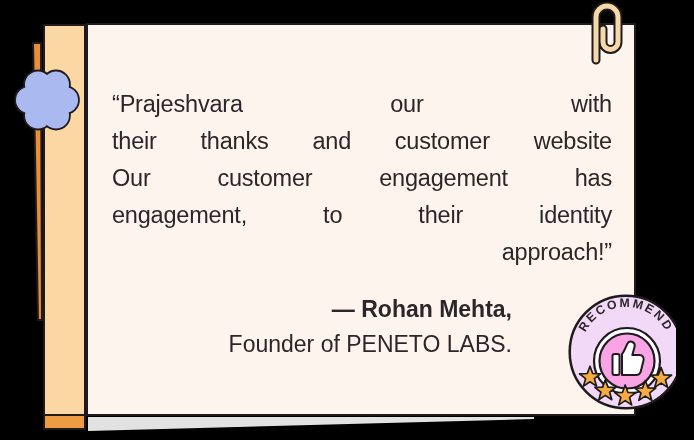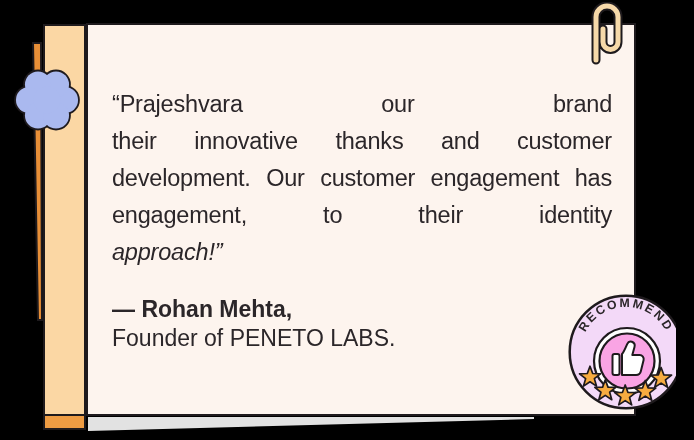--- a/index.html
+++ b/index.html
@@ -36,28 +36,28 @@
     clip-path:polygon(0 0,100% 0,100% 15%,0 100%);
   }
 
   
   .quote{
     position:absolute;left:24px;top:61px;width:500px;
     color:var(--text,#2b2629);
     font-size:23.5px;letter-spacing:-0.2px;
   }
   .quote-line{display:flex;justify-content:space-between;line-height:37px;white-space:pre;}
-  .quote-line.last{justify-content:flex-start;font-style:italic;}
+  .quote-line.last{justify-content:flex-end;}
 
   .attribution{
     position:absolute;left:24px;top:270px;width:400px;
-    text-align:left;color:var(--text,#2b2629);
+    text-align:right;color:var(--text,#2b2629);
   }
   .author{font-size:23px;font-weight:bold;line-height:29px;}
-  .author-title{font-size:23px;line-height:29px;}
+  .author-title{font-size:23px;line-height:29px;margin-top:6px;}
 
   
   .flower-svg{position:absolute;left:11px;top:64px;width:72px;height:72px;}
   .clip-svg{position:absolute;left:588px;top:2px;width:38px;height:66px;}
   .badge-svg{position:absolute;left:566px;top:292px;width:120px;height:120px;}
 
   .flower-stroke{fill:var(--flower,#aab9ef);stroke:var(--outline,#1e1a1d);stroke-width:4;}
   .flower-fill{fill:var(--flower,#aab9ef);}
   .clip-outline{fill:none;stroke:var(--outline,#1e1a1d);stroke-width:9;stroke-linecap:round;}
   .clip-wire{fill:none;stroke:var(--paperclip,#f6d9a9);stroke-width:5;stroke-linecap:round;}
@@ -80,23 +80,23 @@
   </svg>
 
   <div class="side-tab">
     <div class="side-tab-bottom"></div>
   </div>
 
   <div class="page-edge"></div>
 
   <div class="note-card">
     <div class="quote" id="quote">
-        <div class="quote-line"><span>“Prajeshvara</span><span>our</span><span>brand</span></div>
-        <div class="quote-line"><span>their</span><span>innovative</span><span>thanks</span><span>and</span><span>customer</span></div>
-        <div class="quote-line"><span>development.</span><span>Our</span><span>customer</span><span>engagement</span><span>has</span></div>
+        <div class="quote-line"><span>“Prajeshvara</span><span>our</span><span>with</span></div>
+        <div class="quote-line"><span>their</span><span>thanks</span><span>and</span><span>customer</span><span>website</span></div>
+        <div class="quote-line"><span>Our</span><span>customer</span><span>engagement</span><span>has</span></div>
         <div class="quote-line"><span>engagement,</span><span>to</span><span>their</span><span>identity</span></div>
         <div class="quote-line last"><span>approach!”</span></div>
       </div>
     <div class="attribution">
       <div class="author">— Rohan Mehta,</div>
       <div class="author-title">Founder of PENETO LABS.</div>
     </div>
   </div>
 
   <svg class="flower-svg" viewBox="0 0 80 80">

